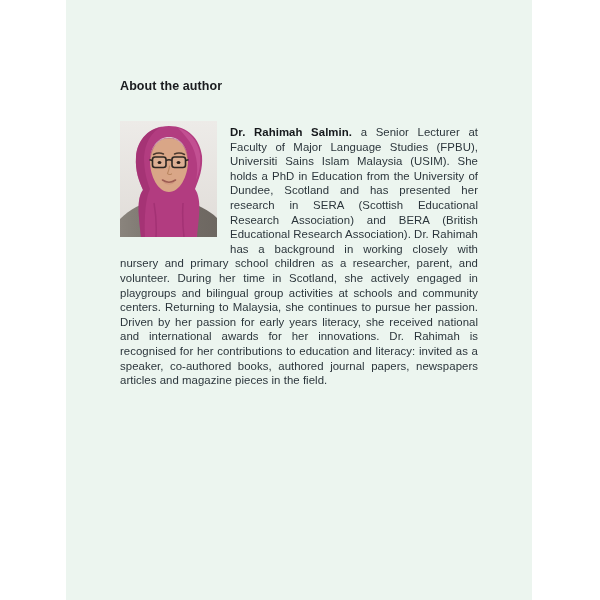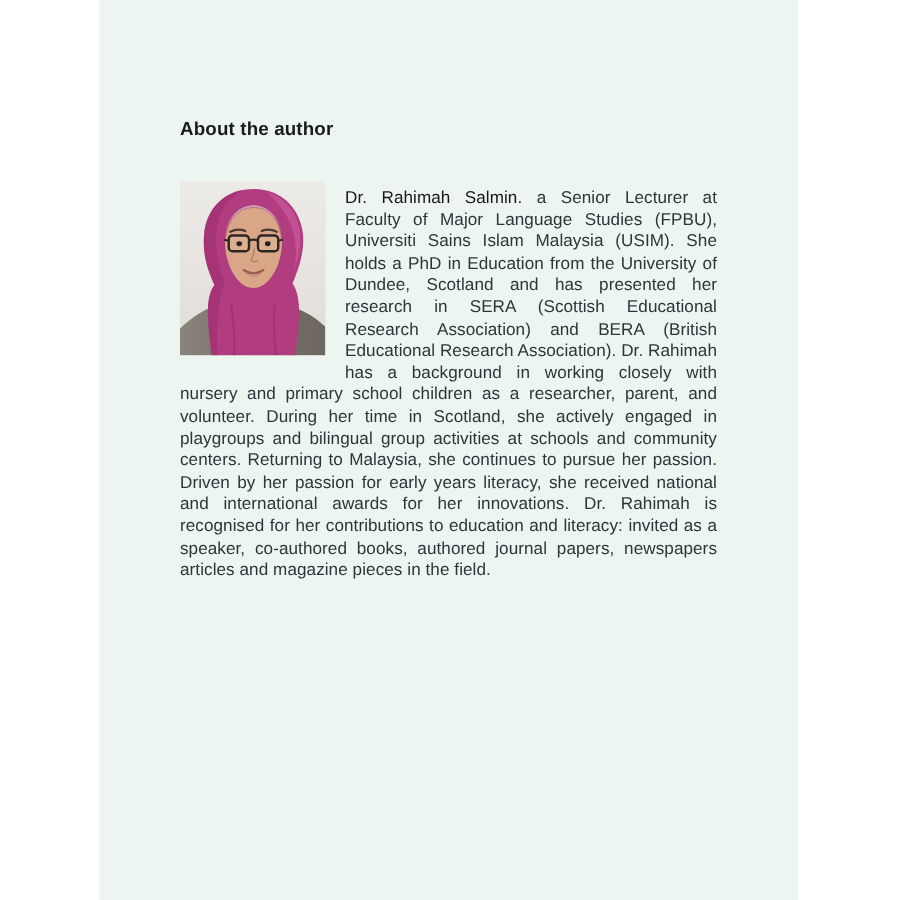--- a/index.html
+++ b/index.html
@@ -41,21 +41,21 @@
   }
   .bio {
     margin: 0;
     text-align: justify;
     font-size: 11.4px;
     line-height: 14.6px;
     letter-spacing: 0.05px;
     color: #2b353b;
   }
   .bio .author-name {
-    font-weight: normal;
+    font-weight: bold;
     color: #15181b;
   }
   .photo-frame {
     float: left;
     width: 97px;
     height: 116px;
     margin: -4px 13px 14px 0;
     overflow: hidden;
     background: #eae7e3;
   }

